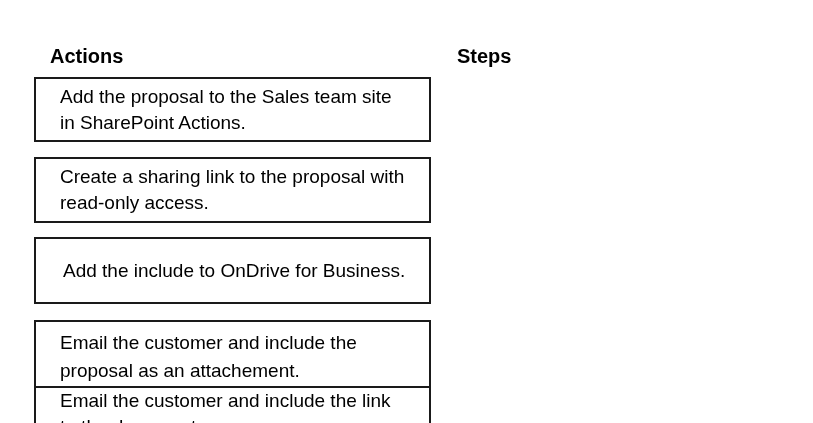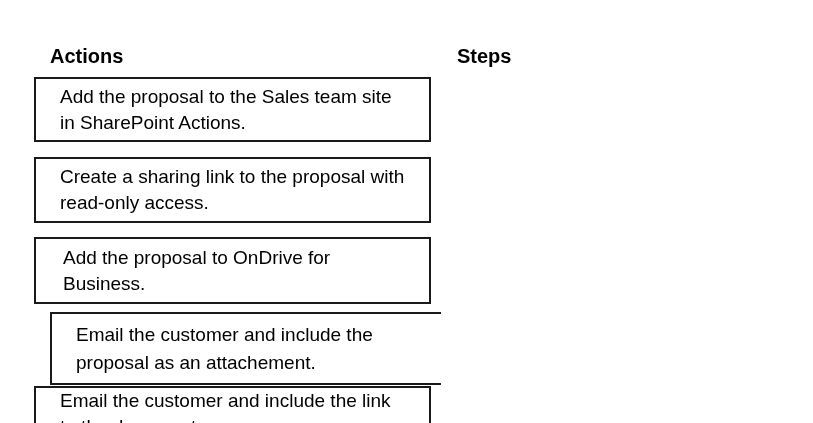--- a/index.html
+++ b/index.html
@@ -42,21 +42,21 @@
     justify-content: center;
     padding: 0 6px 0 8px;
     font-size: 19px;
     line-height: 26px;
     color: var(--text);
     cursor: default;
   }
   .action-card.c0 { top: 45px;  height: 65px; }
   .action-card.c1 { top: 125px; height: 66px; }
   .action-card.c2 { top: 205px; height: 67px; padding-left: 11px; }
-  .action-card.c3 { top: 280px; height: 73px; line-height: 28px; margin-left: 16px; }
+  .action-card.c3 { top: 288px; height: 73px; line-height: 28px; }
   .action-card.c4 { top: 354px; height: 55px; }
   .steps-drop-area {
     position: absolute;
     left: 409px;
     top: 45px;
     width: 400px;
     height: 376px;
     background: var(--background);
   }
 </style>
@@ -71,21 +71,21 @@
 
   <div class="action-card c0">
     <span>Add the proposal to the Sales team site in SharePoint Actions.</span>
   </div>
 
   <div class="action-card c1">
     <span>Create a sharing link to the proposal with read-only access.</span>
   </div>
 
   <div class="action-card c2">
-    <span>Add the proposal to OnDrive for Business.</span>
+    <span>Add the include to OnDrive for Business.</span>
   </div>
 
   <div class="action-card c3">
     <span>Email the customer and include the proposal as an attachement.</span>
   </div>
 
   <div class="action-card c4">
     <span>Email the customer and include the link to the document.</span>
   </div>
 

